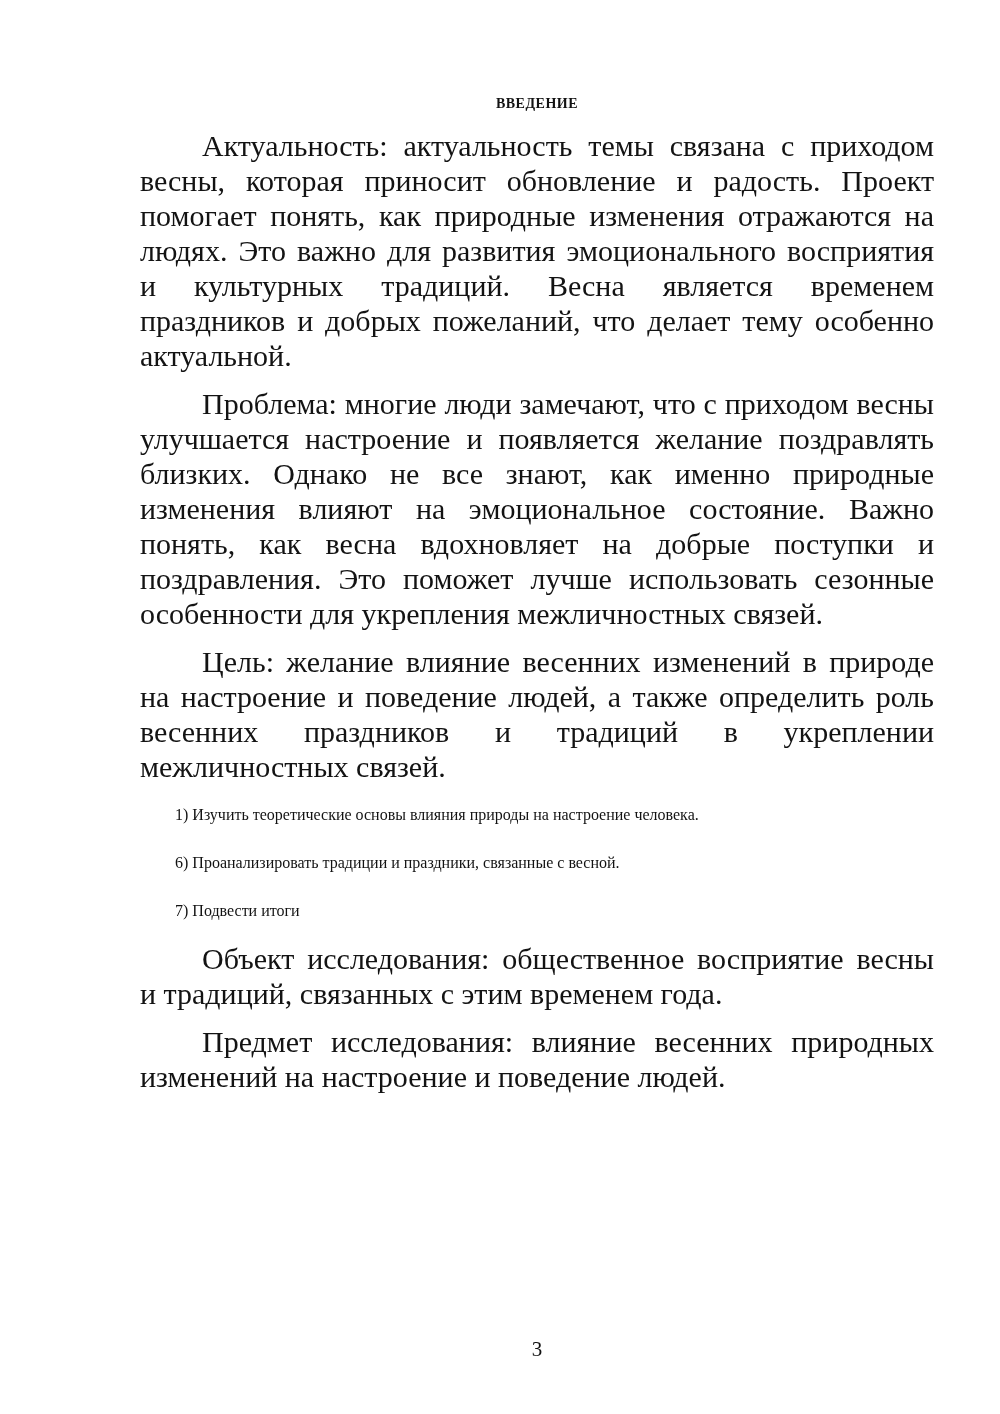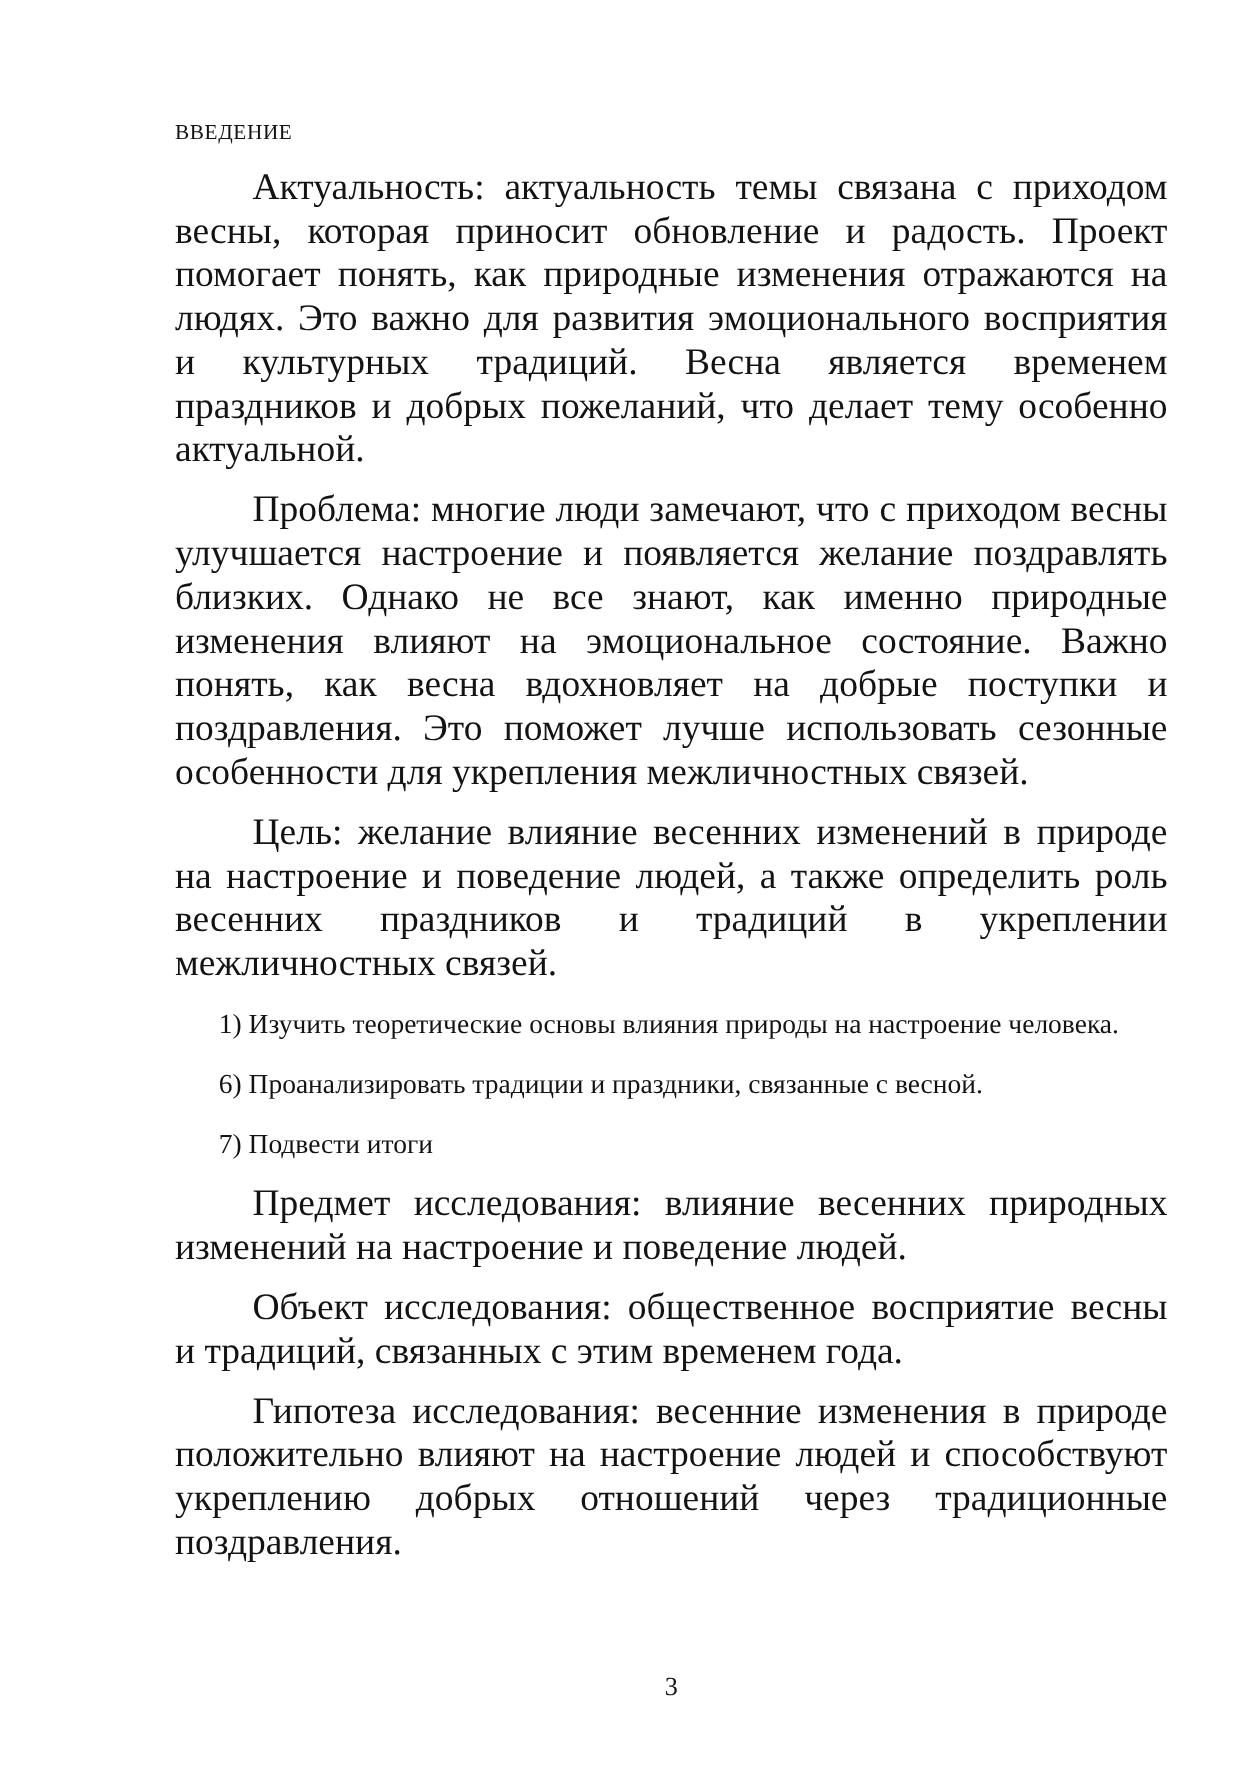--- a/index.html
+++ b/index.html
@@ -18,35 +18,35 @@
   .page {
     position: relative;
     box-sizing: border-box;
     width: 1000px;
     height: 1414px;
     padding: 96px 66px 0 140px;
     background: #ffffff;
     overflow: hidden;
   }
   .doc-title {
-    font-size: 17px;
-    font-weight: normal;
-    text-align: left;
+    font-size: 14px;
+    font-weight: bold;
+    text-align: center;
     letter-spacing: 0.5px;
     margin: 0 0 16px 0;
   }
   .para {
     font-size: 30px;
     line-height: 35px;
     text-align: justify;
     text-indent: 62px;
     margin: 0 0 13px 0;
   }
   .task {
-    font-size: 22px;
+    font-size: 16px;
     line-height: 35px;
     text-align: justify;
     text-indent: 35px;
     margin: 0 16px 13px 0;
   }
   .page-number {
     position: absolute;
     left: 140px;
     right: 66px;
     bottom: 52px;
@@ -69,21 +69,20 @@
 
 
   <p class="task">1) Изучить теоретические основы влияния природы на настроение человека.</p>
 
   <p class="task">6) Проанализировать традиции и праздники, связанные с весной.</p>
 
 
 
   <p class="task">7) Подвести итоги</p>
 
+  <p class="para">Объект исследования: общественное восприятие весны и традиций, связанных с этим временем года.</p>
+
   <p class="para">Предмет исследования: влияние весенних природных изменений на настроение и поведение людей.</p>
 
-  <p class="para">Объект исследования: общественное восприятие весны и традиций, связанных с этим временем года.</p>
-
-  <p class="para">Гипотеза исследования: весенние изменения в природе положительно влияют на настроение людей и способствуют укреплению добрых отношений через традиционные поздравления.</p>
 
   <div class="page-number">3</div>
 
 </div>
 
 </body></html>

